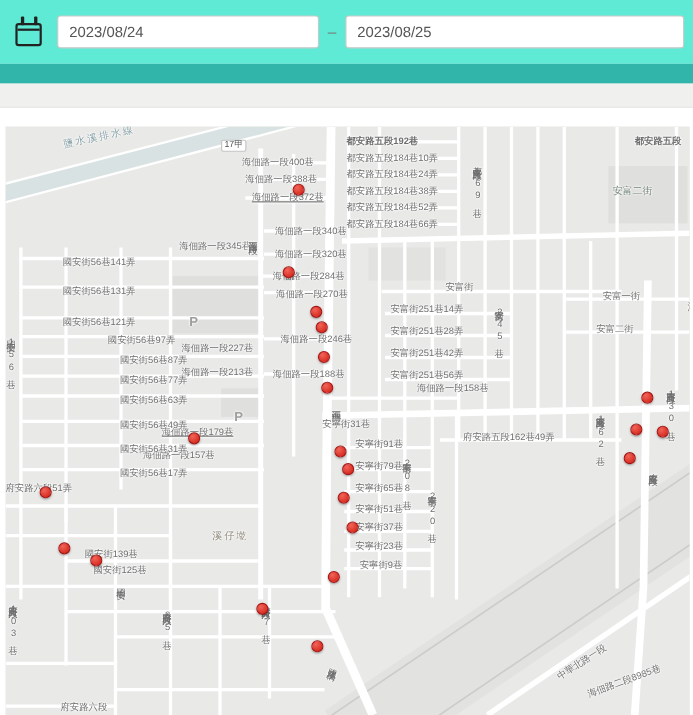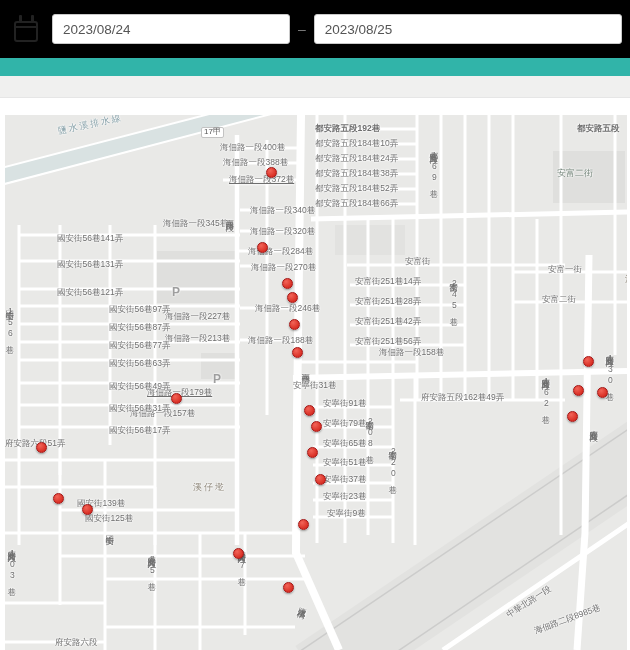--- a/index.html
+++ b/index.html
@@ -1,20 +1,20 @@
 <!DOCTYPE html>
 <html style="--accent: #31b4a9; --marker: #d93025;"><head>
 <meta charset="utf-8">
 <style>
   :root{ --accent:#31b4a9; --marker:#d93025; }
   *{box-sizing:border-box;}
   html,body{margin:0;padding:0;width:630px;height:650px;overflow:hidden;
     background:#fff;font-family:"Liberation Sans","DejaVu Sans",sans-serif;}
   
-  .toolbar{position:absolute;top:0;left:0;width:630px;height:58px;background:#000000;
+  .toolbar{position:absolute;top:0;left:0;width:630px;height:58px;background:#5eead4;
     display:flex;align-items:center;}
   .cal{position:relative;width:24px;height:21px;border:2px solid #222;border-radius:3px;
     margin:4px 0 0 14px;flex:0 0 auto;cursor:pointer;}
   .cal:before{content:"";position:absolute;top:-8px;left:3px;width:3px;height:8px;
     background:#222;border-radius:1px;box-shadow:12px 0 0 #222;}
   .cal:after{content:"";position:absolute;top:3px;left:0;right:0;height:2px;background:#222;}
   .date-input{height:30px;border:1px solid #c9c9c9;border-radius:3px;padding:0 10px;
     font-size:13.5px;color:#555;font-family:inherit;outline:none;background:#fff;}
   .date-input.first{width:238px;margin-left:14px;}
   .date-input.second{flex:1;margin-right:8px;}
@@ -181,21 +181,21 @@
       <span class="lab" style="left: 160px; top: 197px;">海佃路一段227巷</span>
       <span class="lab" style="left: 160px; top: 219px;">海佃路一段213巷</span>
       <span class="lab" style="left: 243px; top: 221px;">海佃路一段188巷</span>
       <span class="lab" style="left: 142px; top: 273px; text-decoration: underline;">海佃路一段179巷</span>
       <span class="lab" style="left: 125px; top: 294px;">海佃路一段157巷</span>
       <span class="lab v" style="left: 220px; top: 98px;">海佃路一段</span>
       <span class="lab v" style="left: 296px; top: 252px;">海佃路一段</span>
       <span class="lab" style="left: 52px; top: 119px;">國安街56巷141弄</span>
       <span class="lab" style="left: 52px; top: 145px;">國安街56巷131弄</span>
       <span class="lab" style="left: 52px; top: 173px;">國安街56巷121弄</span>
-      <span class="lab" style="left: 104px; top: 190px;">國安街56巷97弄</span>
+      <span class="lab" style="left: 93px; top: 190px;">國安街56巷97弄</span>
       <span class="lab" style="left: 104px; top: 208px;">國安街56巷87弄</span>
       <span class="lab" style="left: 104px; top: 226px;">國安街56巷77弄</span>
       <span class="lab" style="left: 104px; top: 244px;">國安街56巷63弄</span>
       <span class="lab" style="left: 104px; top: 267px;">國安街56巷49弄</span>
       <span class="lab" style="left: 104px; top: 289px;">國安街56巷31弄</span>
       <span class="lab" style="left: 104px; top: 311px;">國安街56巷17弄</span>
       <span class="lab v" style="left: 0px; top: 188px;">國安街156巷</span>
       <span class="lab" style="left: 400px; top: 142px;">安富街</span>
       <span class="lab" style="left: 350px; top: 162px;">安富街251巷14弄</span>
       <span class="lab" style="left: 350px; top: 182px;">安富街251巷28弄</span>

